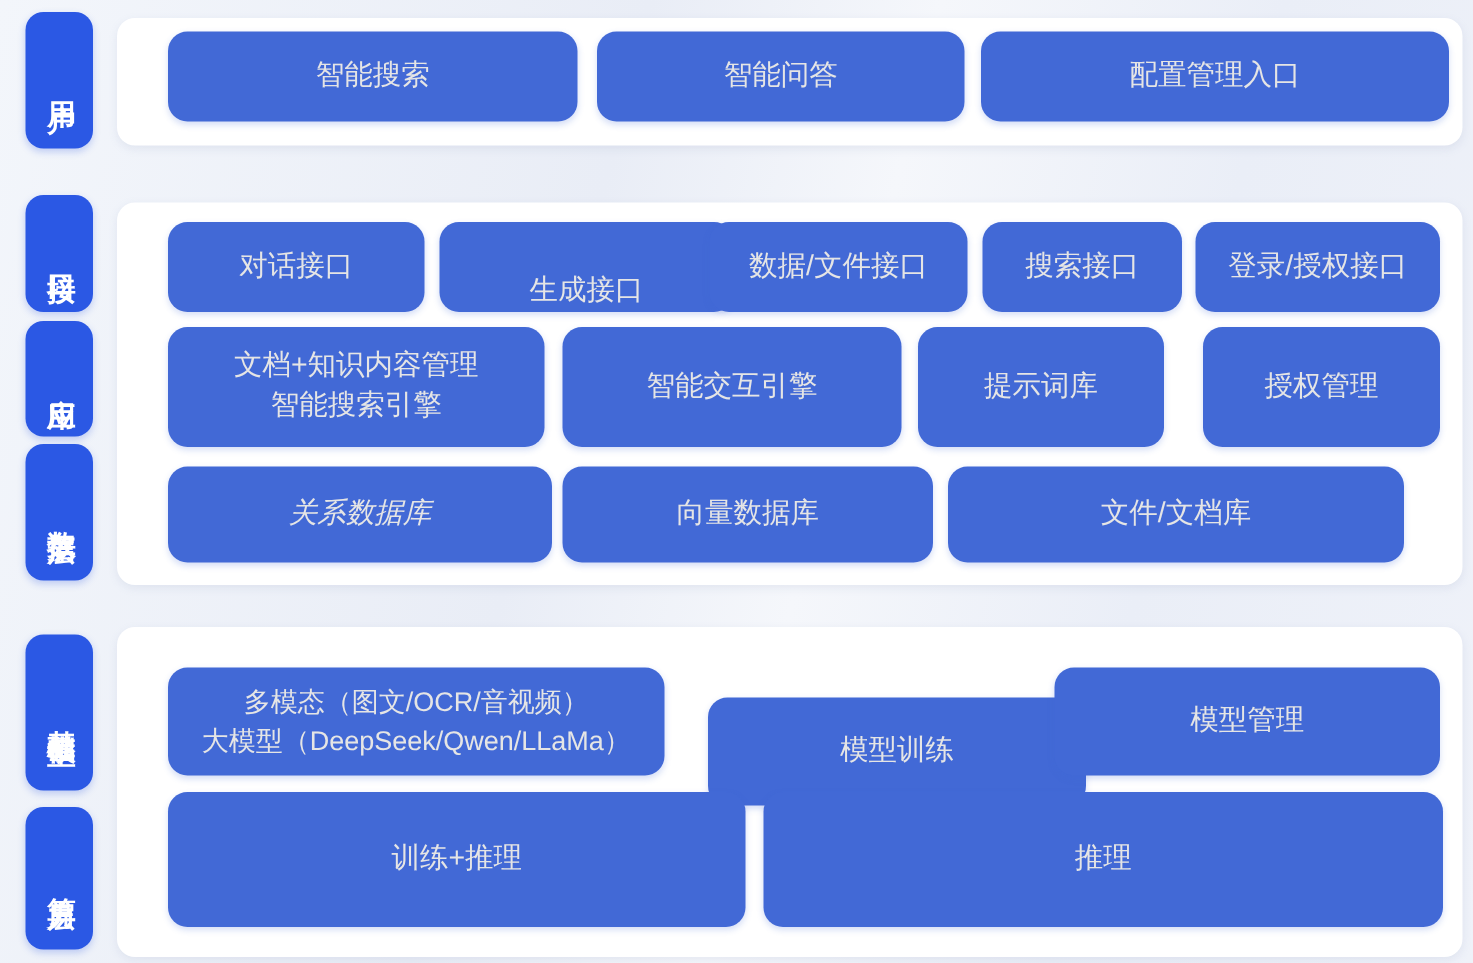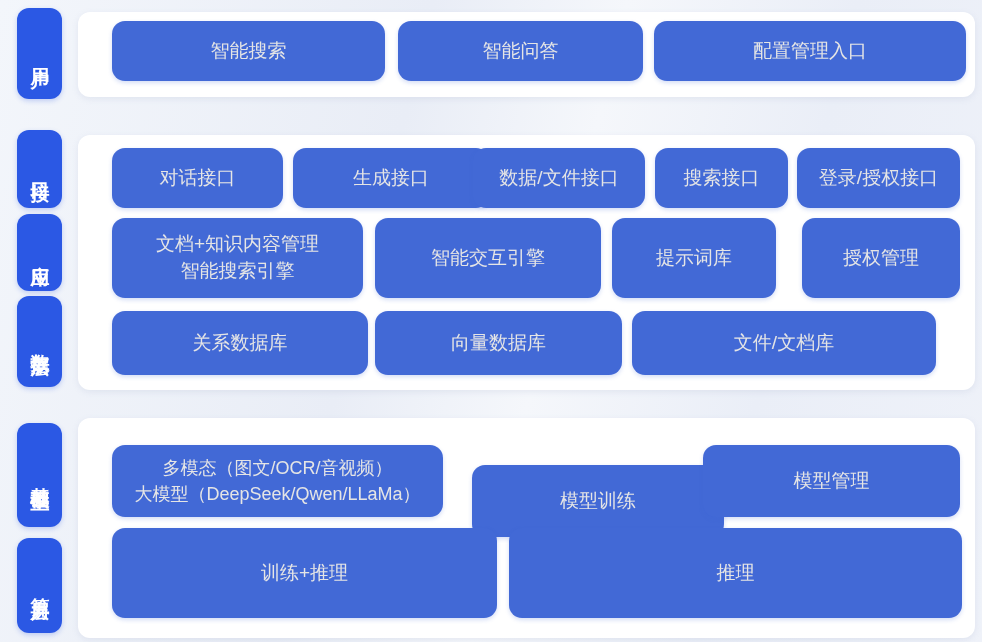--- a/index.html
+++ b/index.html
@@ -70,21 +70,21 @@
   <div class="node" style="left:398px;top:21px;width:245px;height:60px;justify-content:center;">
     <span>智能问答</span>
   </div>
   <div class="node" style="left:654px;top:21px;width:312px;height:60px;">
     <span>配置管理入口</span>
   </div>
 
   <div class="node" style="left:112px;top:148px;width:171px;height:60px;">
     <span>对话接口</span>
   </div>
-  <div class="node" style="left:293px;top:148px;width:196px;height:60px;">
+  <div class="node" style="left:293px;top:148px;width:196px;height:60px;align-items:flex-end;">
     <span>生成接口</span>
   </div>
   <div class="node" style="left:473px;top:148px;width:172px;height:60px;">
     <span>数据/文件接口</span>
   </div>
   <div class="node" style="left:655px;top:148px;width:133px;height:60px;">
     <span>搜索接口</span>
   </div>
   <div class="node" style="left:797px;top:148px;width:163px;height:60px;">
     <span>登录/授权接口</span>
@@ -97,21 +97,21 @@
   <div class="node" style="left:375px;top:218px;width:226px;height:80px;">
     <span>智能交互引擎</span>
   </div>
   <div class="node" style="left:612px;top:218px;width:164px;height:80px;">
     <span>提示词库</span>
   </div>
   <div class="node" style="left:802px;top:218px;width:158px;height:80px;">
     <span>授权管理</span>
   </div>
 
-  <div class="node" style="left:112px;top:311px;width:256px;height:64px;">
+  <div class="node" style="left:112px;top:311px;width:256px;height:64px;font-style:italic;">
     <span>关系数据库</span>
   </div>
   <div class="node" style="left:375px;top:311px;width:247px;height:64px;">
     <span>向量数据库</span>
   </div>
   <div class="node" style="left:632px;top:311px;width:304px;height:64px;">
     <span>文件/文档库</span>
   </div>
 
   <div class="node small" style="left:112px;top:445px;width:331px;height:72px;">

